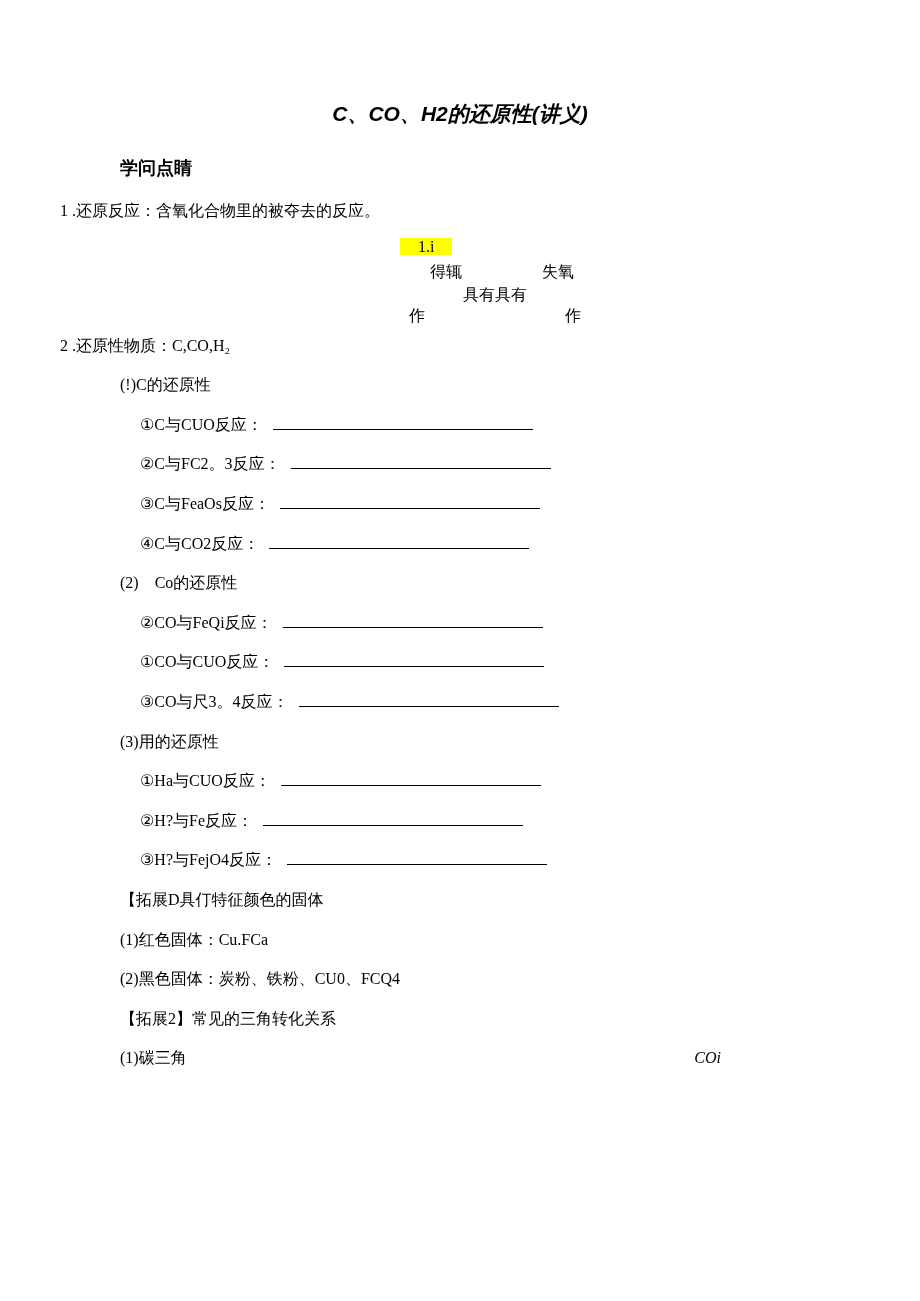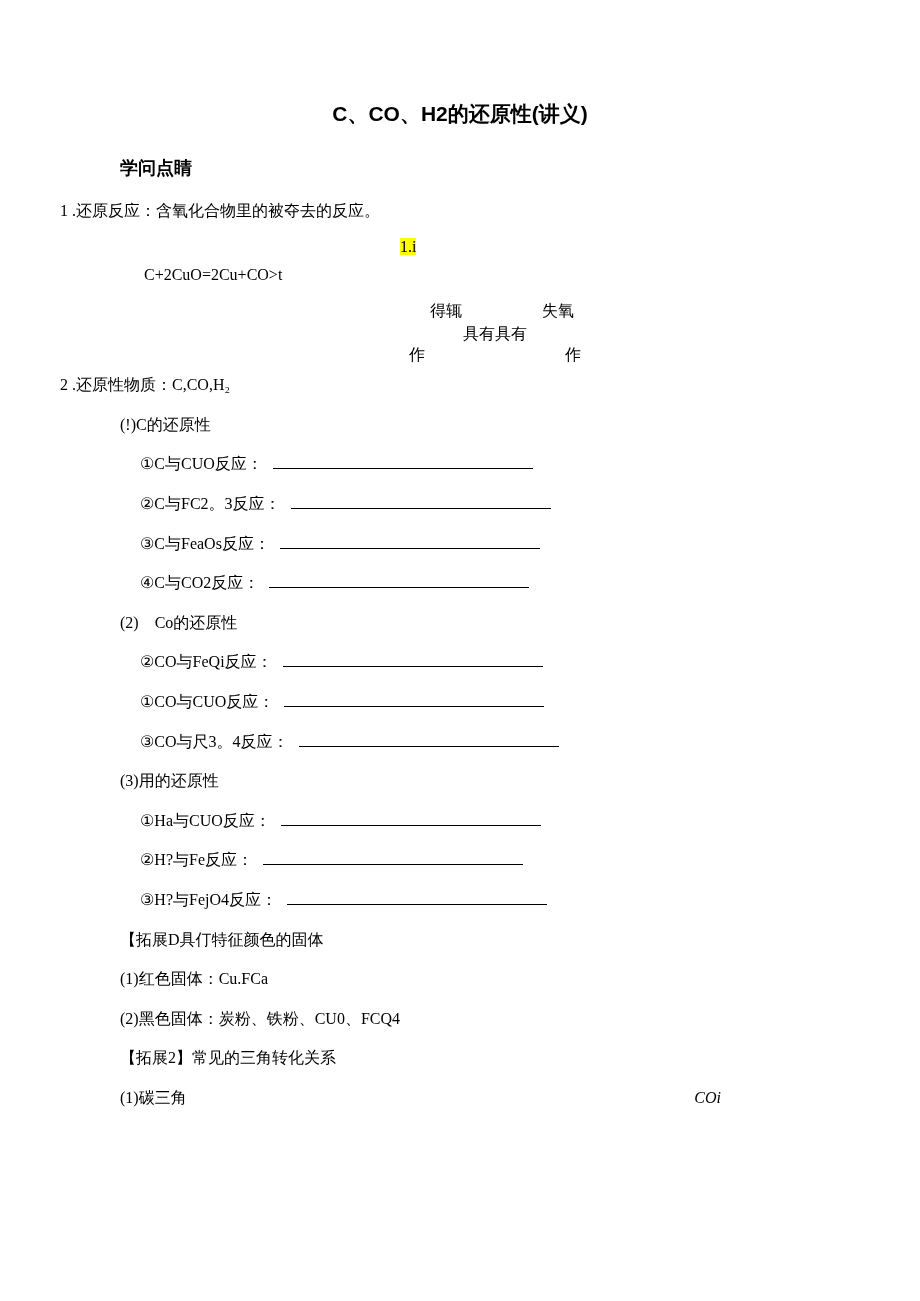--- a/index.html
+++ b/index.html
@@ -15,38 +15,39 @@
   }
   .page {
     padding: 100px 60px 40px 60px;
   }
   .title {
     text-align: center;
     font-family: "Microsoft YaHei", "SimHei", sans-serif;
     font-weight: bold;
     font-size: 21px;
     margin-bottom: 28px;
+    font-style: italic;
   }
   .subtitle {
     font-family: "Microsoft YaHei", "SimHei", sans-serif;
     font-weight: bold;
     font-size: 18px;
     margin-left: 60px;
     margin-bottom: 18px;
   }
   .line {
     margin-bottom: 14px;
     line-height: 1.6;
   }
   .num-line { margin-left: 0; }
   .indent1 { margin-left: 60px; }
   .indent2 { margin-left: 80px; }
   .highlight {
     background: #ffff00;
-    padding: 0 0;
+    padding: 0 18px;
   }
   .eq-block {
     margin-left: 60px;
     margin-top: 6px;
     margin-bottom: 6px;
   }
   .hl-wrap {
     margin-left: 280px;
     margin-bottom: 6px;
   }
@@ -76,21 +77,20 @@
 <body>
 
 <div class="page">
   <div class="title">C、CO、H2的还原性(讲义)</div>
   <div class="subtitle">学问点睛</div>
 
   <div class="line num-line">1 .还原反应：含氧化合物里的被夺去的反应。</div>
 
   <div class="eq-block">
     <div class="hl-wrap"><span class="highlight">1.i</span></div>
-    <div class="line indent1" style="margin-left:24px;">C+2CuO=2Cu+CO&gt;t</div>
     <div class="eq-row">
       <span>得辄</span>
       <span>失氧</span>
     </div>
     <div style="margin-left:10px;text-align:center;">具有具有</div>
     <div class="eq-row" style="gap:140px; margin-left:10px;">
       <span>作</span>
       <span>作</span>
     </div>
   </div>

